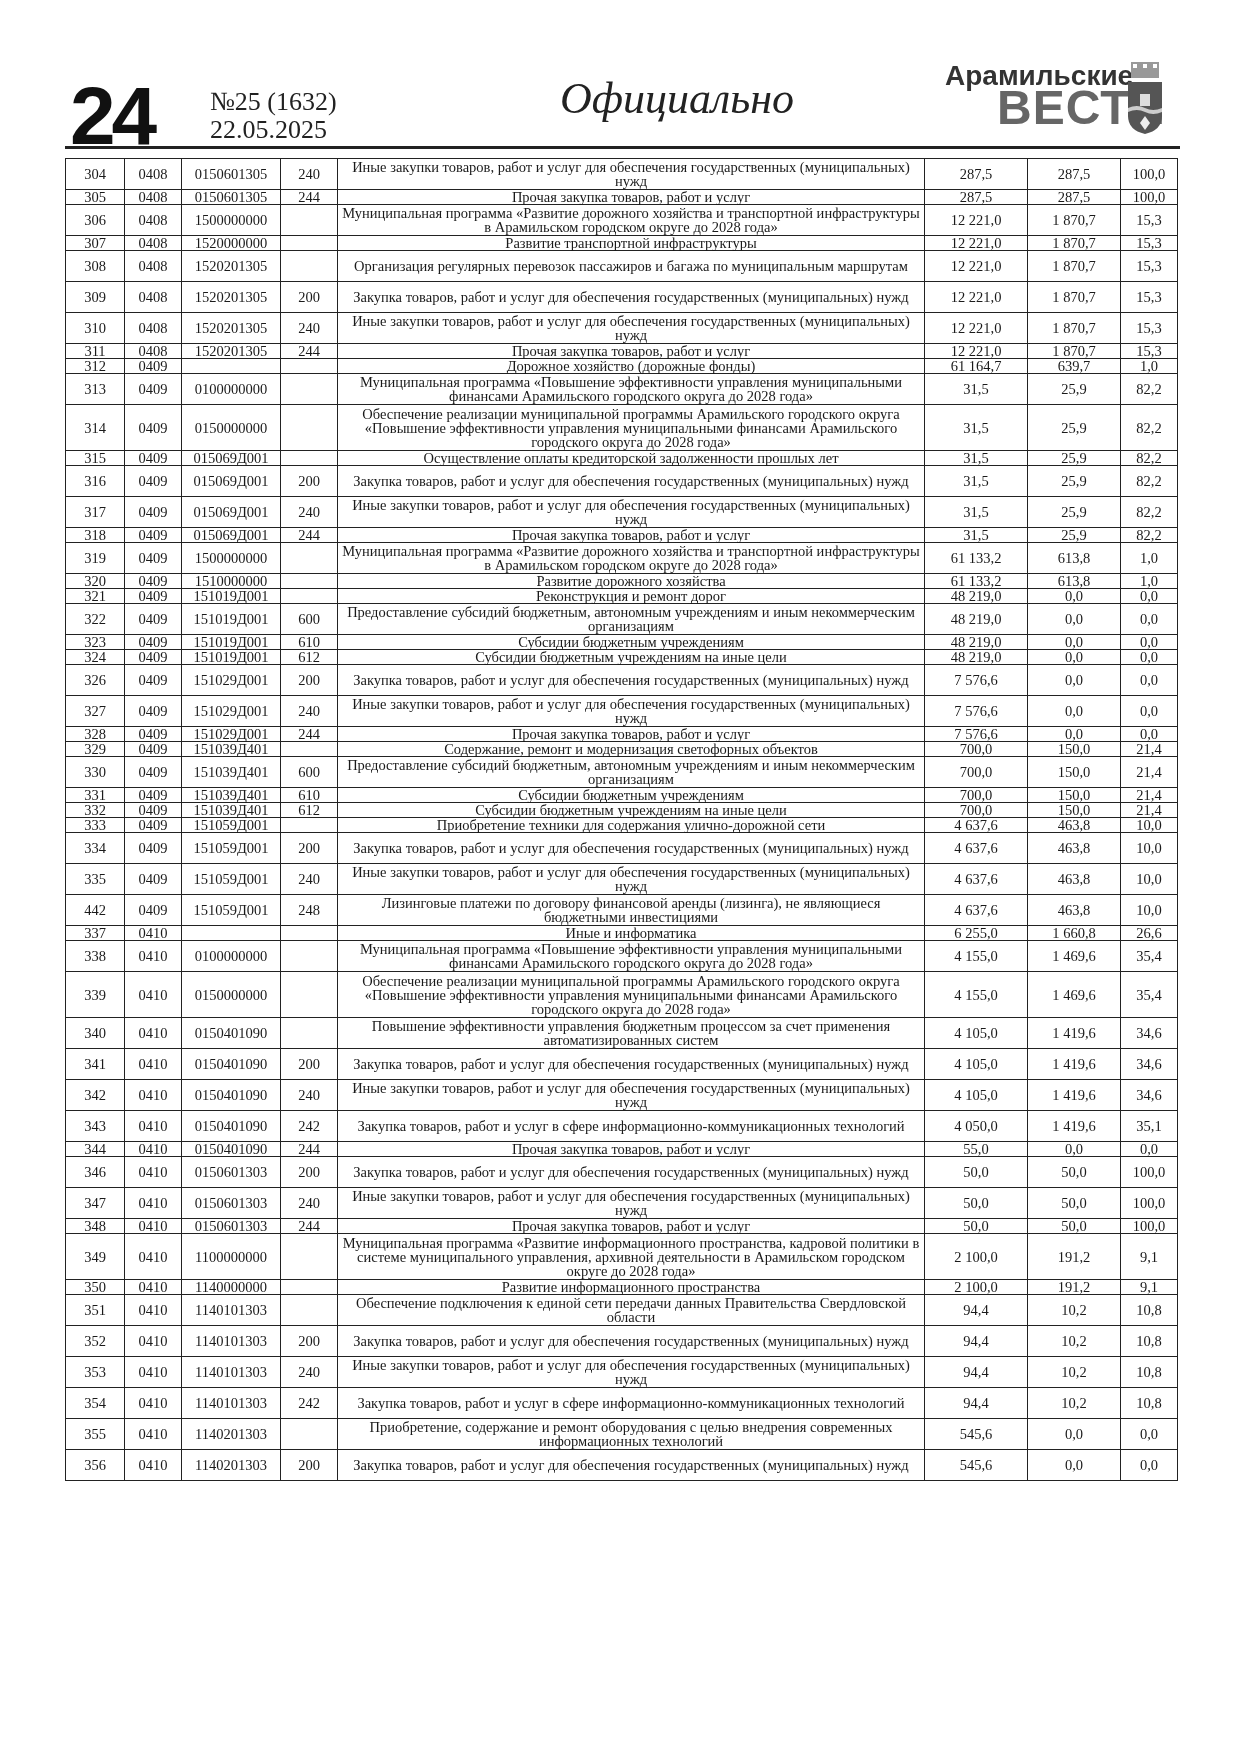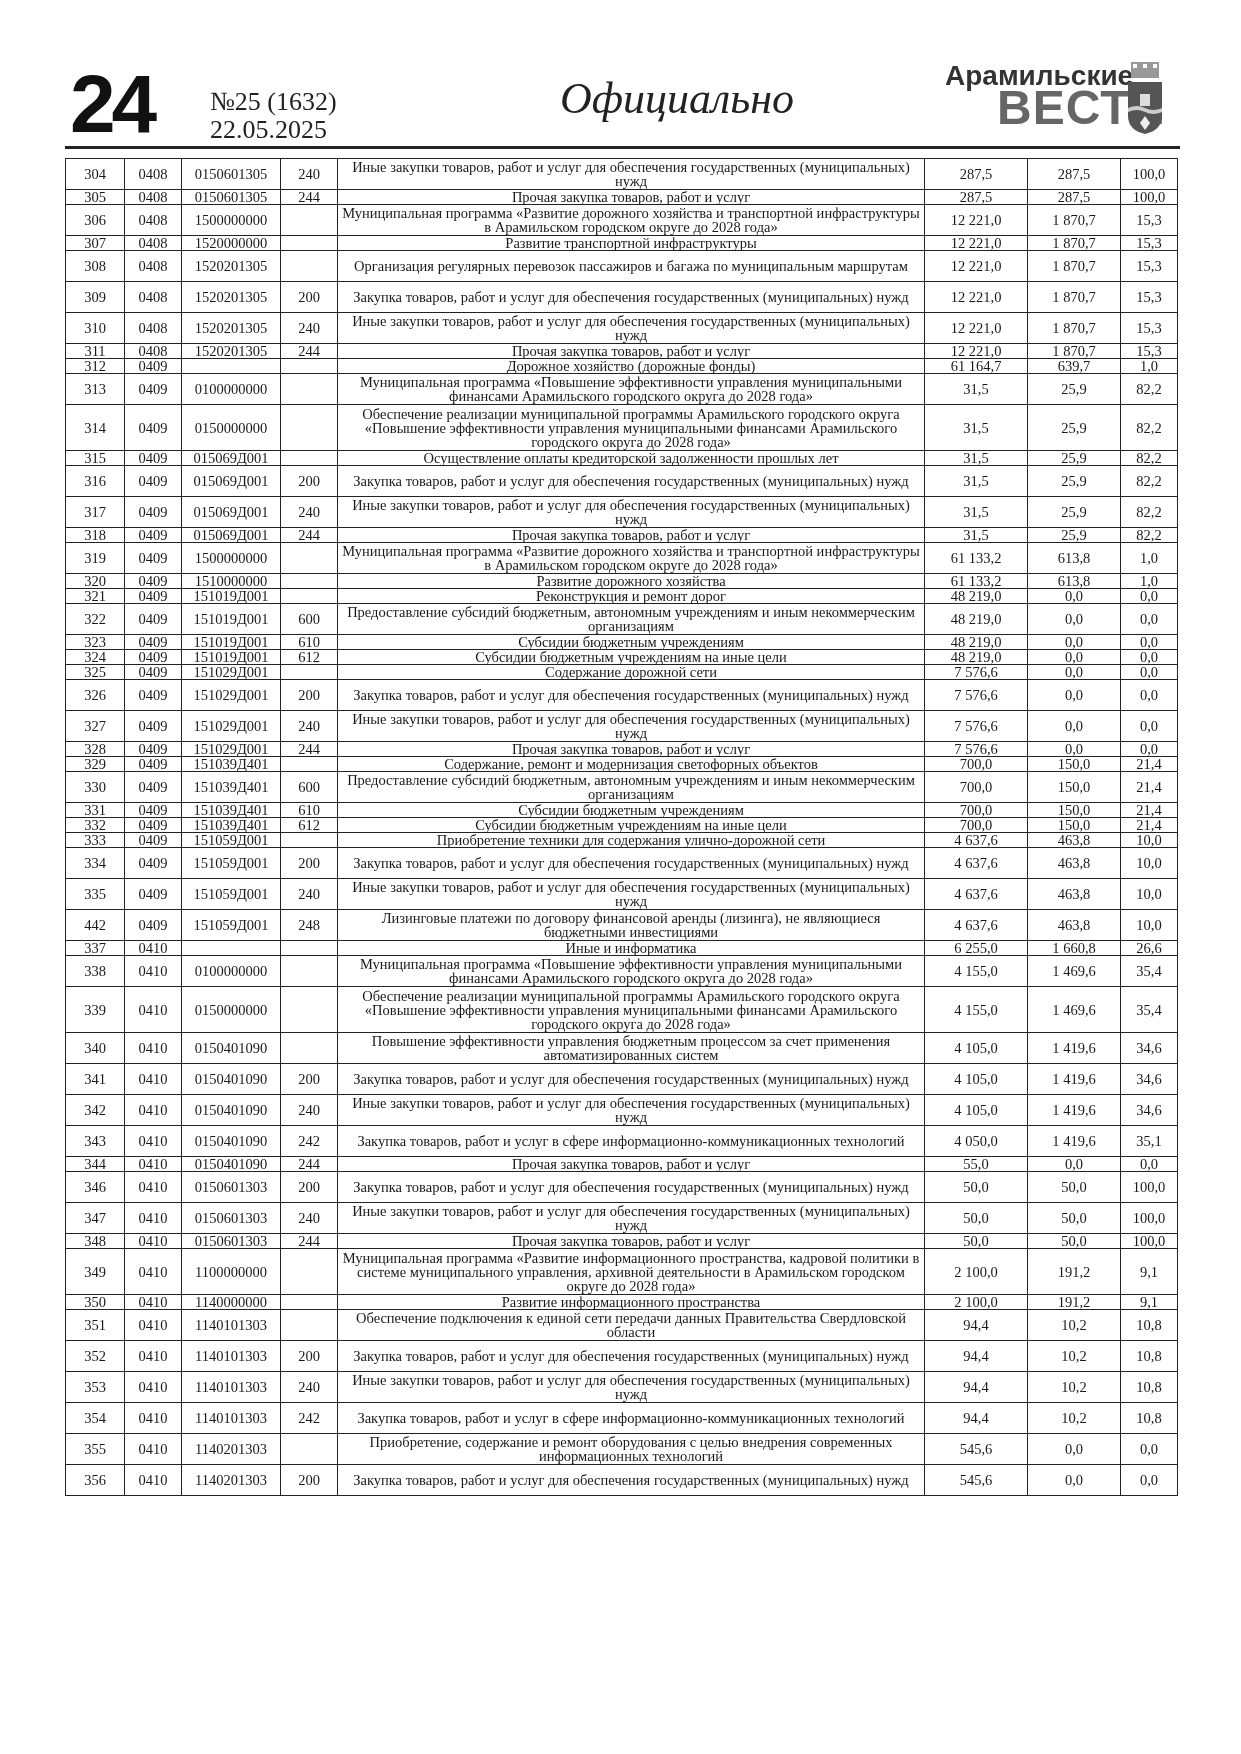--- a/index.html
+++ b/index.html
@@ -1,18 +1,18 @@
 <!DOCTYPE html>
 <html><head>
 <meta charset="utf-8">
 <style>
   html, body { margin: 0; padding: 0; background: #fff; }
   body { width: 1241px; height: 1754px; position: relative; font-family: "Liberation Serif", serif; color: #1a1a1a; overflow: hidden; }
   .header { position: absolute; left: 70px; top: 60px; width: 1110px; height: 80px; }
-  .page-num { position: absolute; left: 0; top: 4px; font-family: "Liberation Sans", sans-serif; font-weight: bold; font-size: 82px; line-height: 80px; letter-spacing: -4px; color: #111; }
+  .page-num { position: absolute; left: 0; top: 16px; font-family: "Liberation Sans", sans-serif; font-weight: bold; font-size: 82px; line-height: 80px; letter-spacing: -4px; color: #111; }
   .issue { position: absolute; left: 140px; top: 28px; font-family: "Liberation Serif", serif; font-size: 26px; line-height: 28px; color: #222; }
   .section-title { position: absolute; left: 490px; top: 6px; font-family: "Liberation Serif", serif; font-style: italic; font-size: 44px; line-height: 66px; color: #222; }
   .logo { position: absolute; left: 875px; top: 0; width: 160px; height: 75px; }
   .logo-top { position: absolute; left: 0; top: 0; font-family: "Liberation Sans", sans-serif; font-weight: bold; font-size: 28px; color: #333; }
   .logo-bottom { position: absolute; left: 8px; top: 22px; font-family: "Liberation Sans", sans-serif; font-weight: bold; font-size: 48px; line-height: 52px; color: #666; letter-spacing: 1px; margin-left: 44px; }
   .emblem { position: absolute; left: 1055px; top: 0; width: 40px; height: 76px; }
   .rule { position: absolute; left: 65px; top: 146px; width: 1115px; height: 3px; background: #222; }
   table.budget { position: absolute; left: 65px; top: 158px; width: 1113px; border-collapse: collapse; font-size: 14.5px; line-height: 14px; }
   table.budget td { border: 1px solid #222; padding: 0 3px; text-align: center; vertical-align: middle; }
   td.c-num { width: 52px; }
@@ -261,30 +261,20 @@
       <tr class="r1">
         <td class="c-num">324</td>
         <td class="c-sec">0409</td>
         <td class="c-csr">151019Д001</td>
         <td class="c-vr">612</td>
         <td class="c-name">Субсидии бюджетным учреждениям на иные цели</td>
         <td class="c-plan">48 219,0</td>
         <td class="c-fact">0,0</td>
         <td class="c-pct">0,0</td>
       </tr>
-      <tr class="r1">
-        <td class="c-num">325</td>
-        <td class="c-sec">0409</td>
-        <td class="c-csr">151029Д001</td>
-        <td class="c-vr"></td>
-        <td class="c-name">Содержание дорожной сети</td>
-        <td class="c-plan">7 576,6</td>
-        <td class="c-fact">0,0</td>
-        <td class="c-pct">0,0</td>
-      </tr>
       <tr class="r2">
         <td class="c-num">326</td>
         <td class="c-sec">0409</td>
         <td class="c-csr">151029Д001</td>
         <td class="c-vr">200</td>
         <td class="c-name">Закупка товаров, работ и услуг для обеспечения государственных (муниципальных) нужд</td>
         <td class="c-plan">7 576,6</td>
         <td class="c-fact">0,0</td>
         <td class="c-pct">0,0</td>
       </tr>

